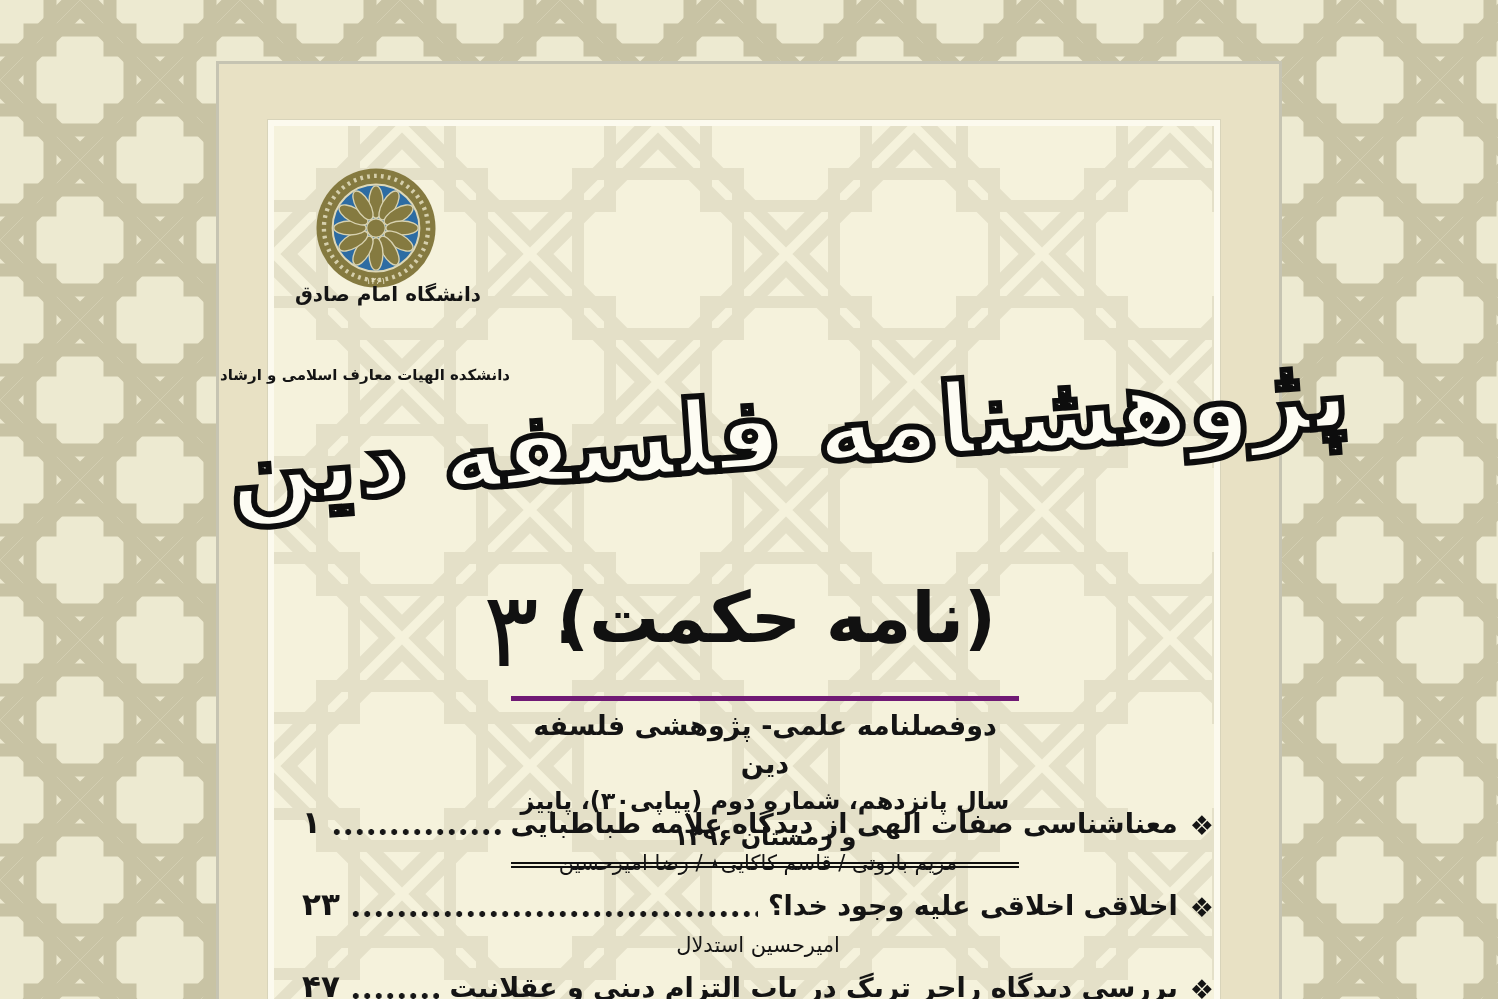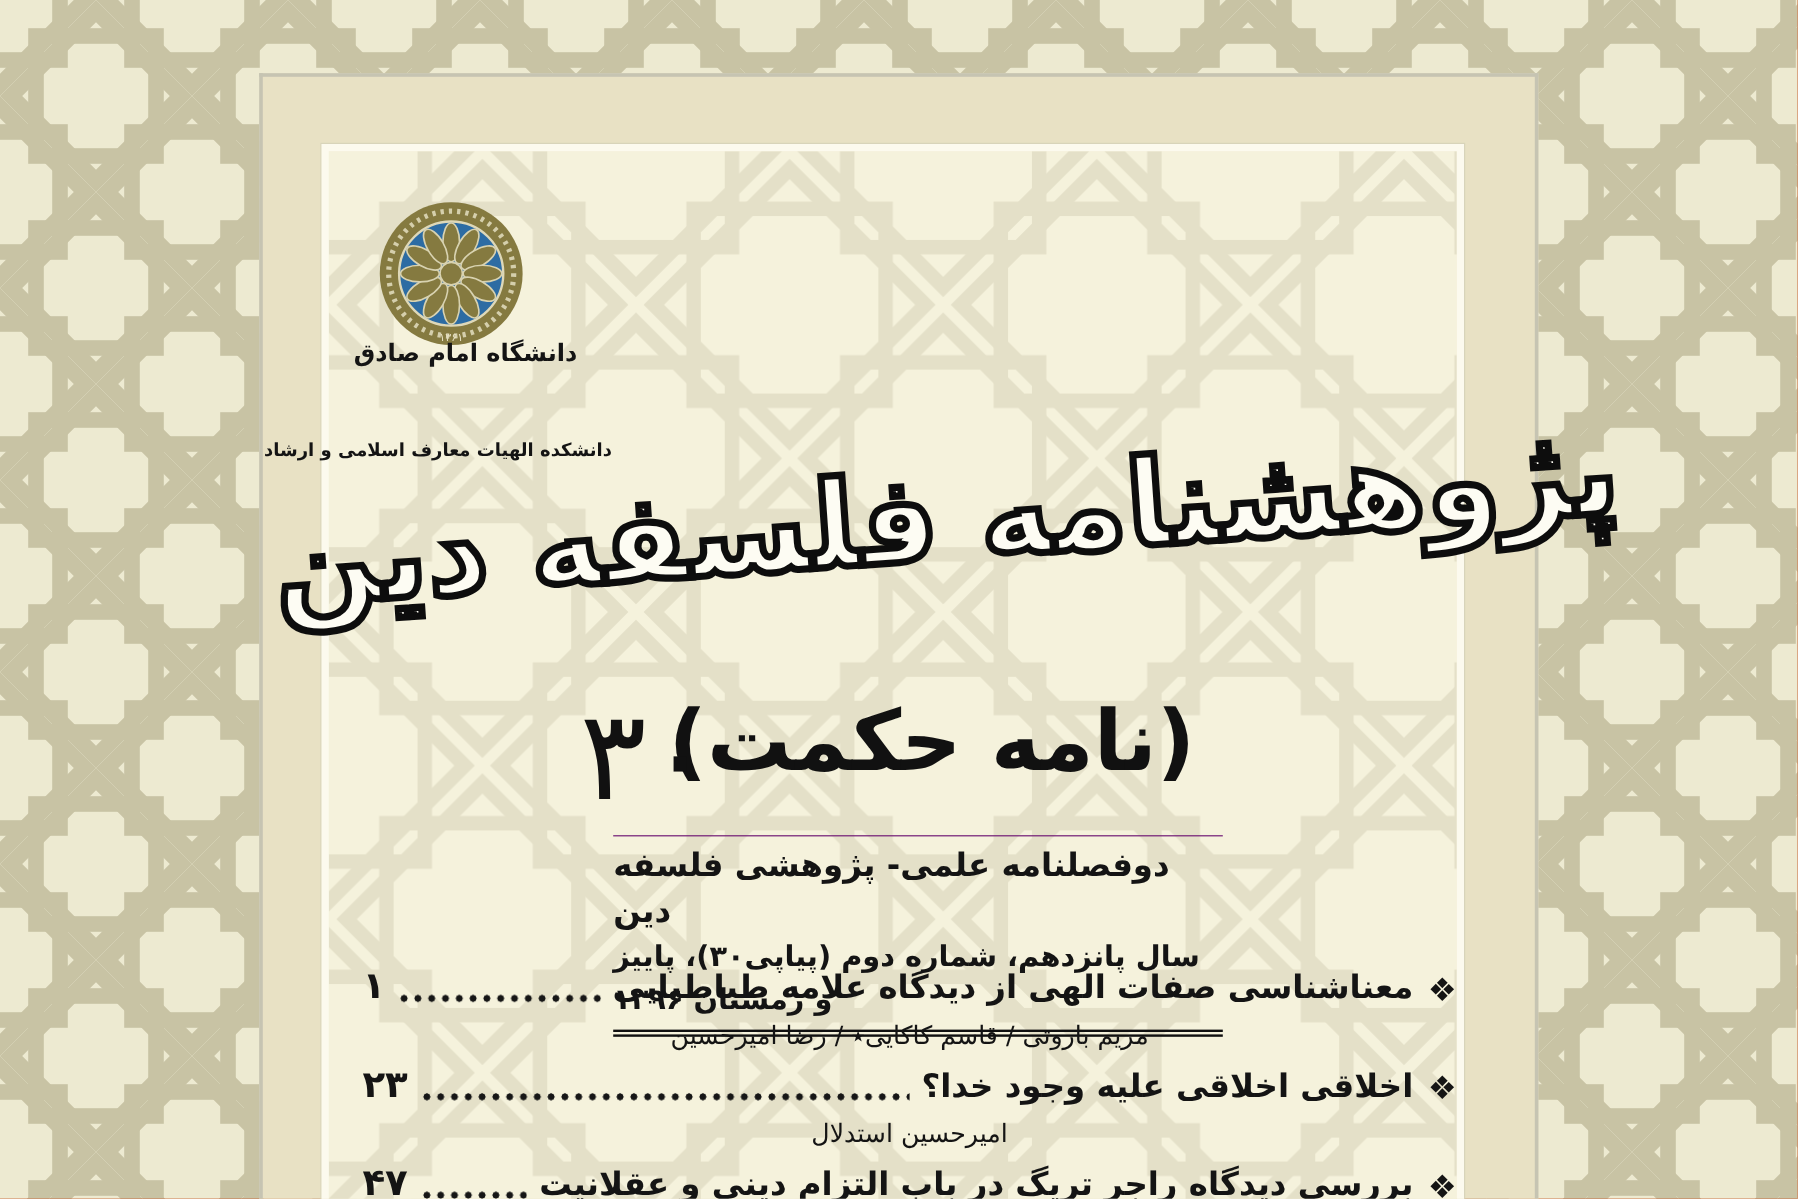--- a/index.html
+++ b/index.html
@@ -64,24 +64,24 @@
     text-align:center;font-size:70px;font-weight:bold;line-height:100px;
     white-space:nowrap;color:#111;
   }
   .issue-number{
     left:205px;top:452px;width:120px;
     text-align:center;font-size:104px;font-weight:normal;line-height:104px;
     color:#111;
   }
   .info-block{
     left:237px;top:570px;width:508px;
-    border-top:1px solid #701a75;
+    border-top:5px solid #701a75;
     border-bottom:6px double #101010;
     padding:6px 0 7px 0;
-    text-align:left;
+    text-align:center;
   }
   .info-line1{font-size:27px;font-weight:bold;line-height:38px;}
   .info-line2{font-size:24px;font-weight:bold;line-height:36px;}
 
   .toc{
     left:28px;top:674px;width:912px;
   }
   .toc-row{
     display:flex;direction:rtl;align-items:baseline;
     height:46px;font-weight:bold;

